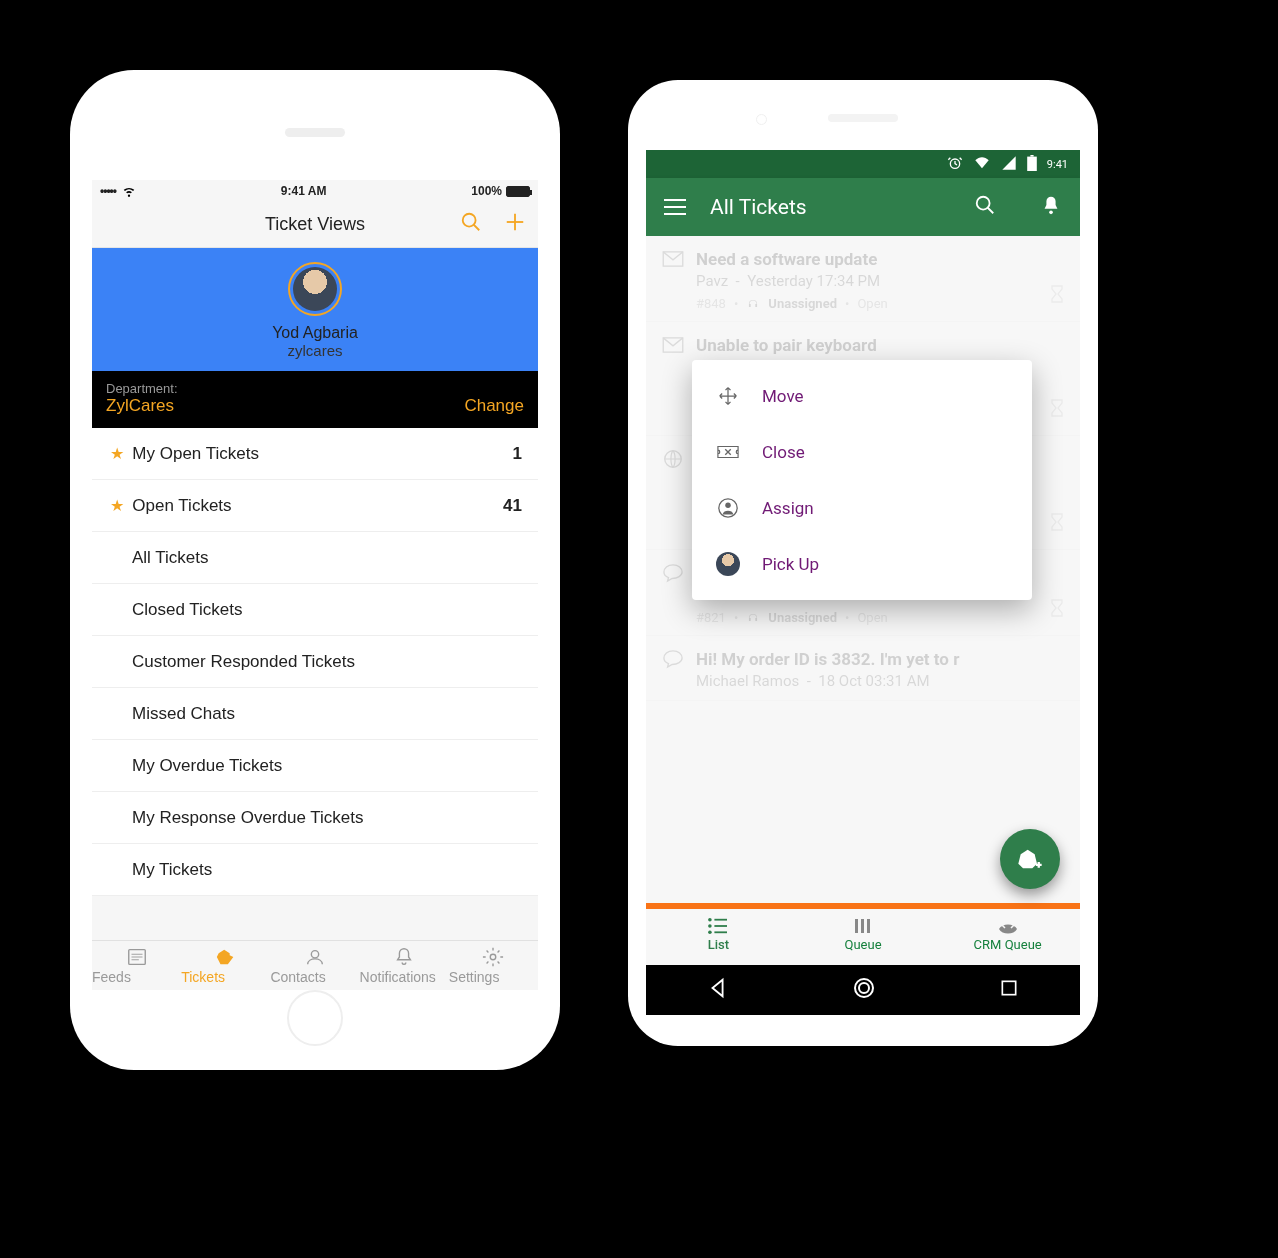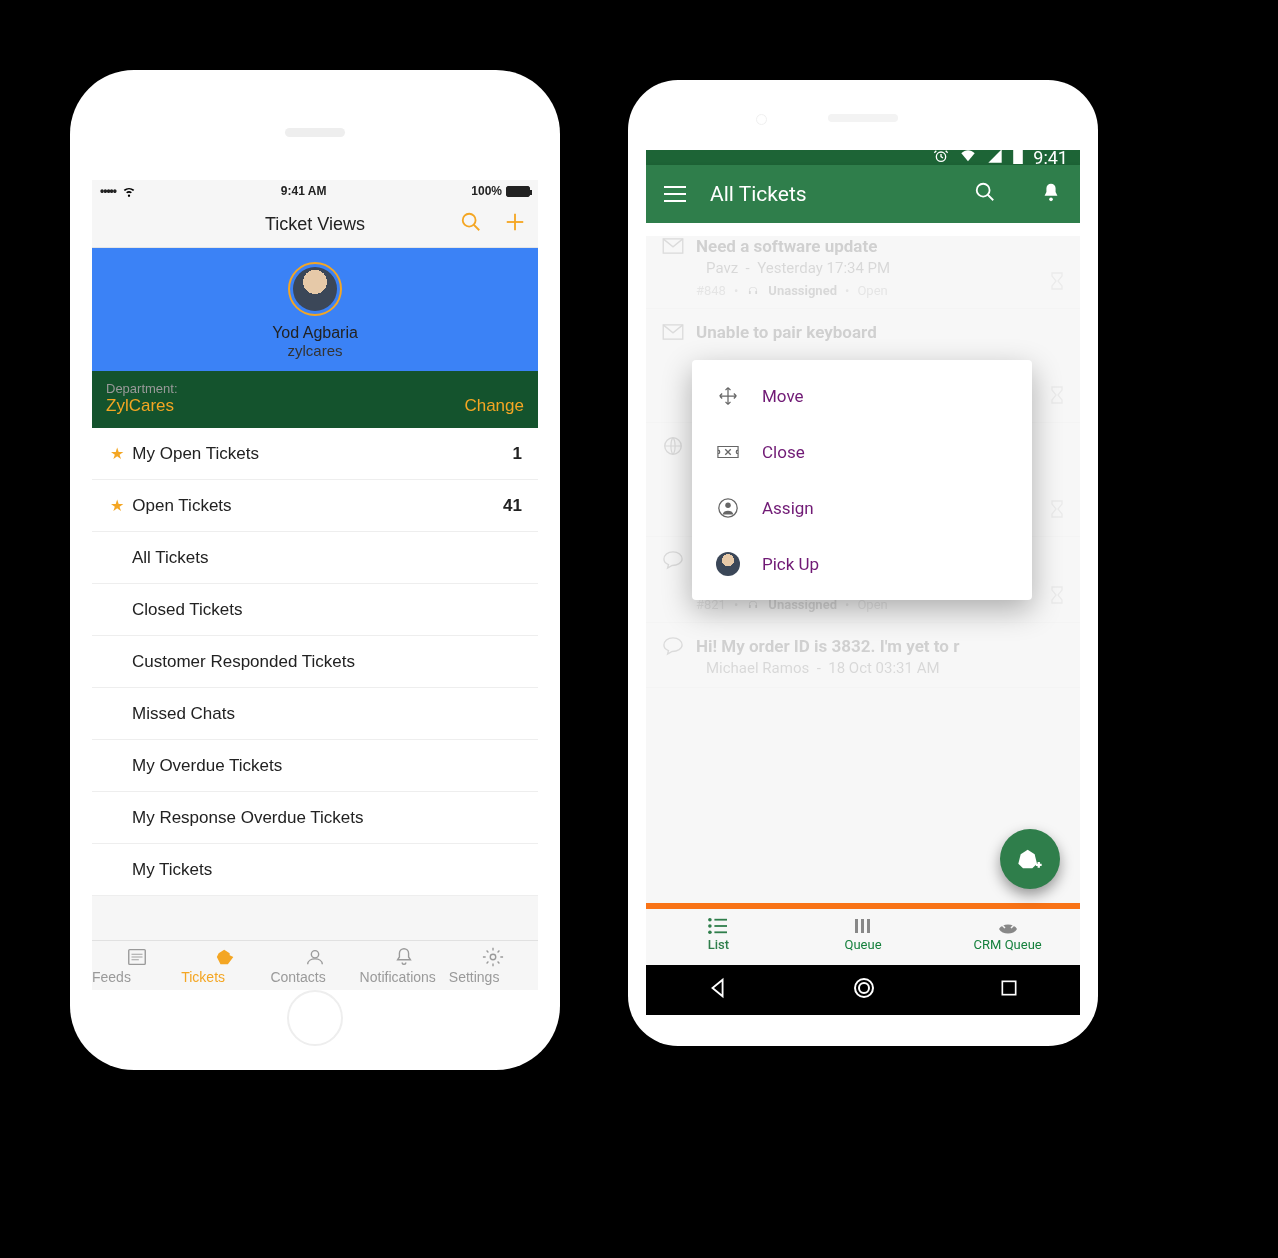--- a/index.html
+++ b/index.html
@@ -99,21 +99,21 @@
   .avatar-ring .av-inner {
     width:44px; height:44px; border-radius:50%;
     background: radial-gradient(circle at 50% 34%, #e6c9a8 0 12px, transparent 12px),
                 linear-gradient(#3b4758,#3b4758);
     background-color:#4a5a6b;
   }
   .profile-name { font-size:16px; font-weight:500; }
   .profile-sub { font-size:15px; color:#333; }
 
   .dept-bar {
-    background:#14532d;
+    background:#000000;
     padding:10px 14px 12px;
     display:flex;
     justify-content:space-between;
     align-items:flex-end;
   }
   .dept-bar .lbl { font-size:13px; color:#999; }
   .dept-bar .val { font-size:17px; color:#f4a623; }
   .dept-bar .change { font-size:17px; color:#f4a623; }
 
   .ticket-list { background:#fff; }
@@ -170,29 +170,29 @@
   .and-screen {
     margin:0 18px;
     width:434px;
     height:865px;
     background:#fff;
     position:relative;
     overflow:hidden;
     font-family: Roboto, Arial, sans-serif;
   }
   .and-status {
-    height:15px;
+    height:28px;
     background:#1d6436;
     color:#fff;
     display:flex;
     justify-content:flex-end;
     align-items:center;
     gap:10px;
     padding:0 12px;
-    font-size:18px;
+    font-size:11px;
   }
   .and-status svg { fill:#fff; }
   .and-appbar {
     height:58px;
     background:#2f7e4b;
     color:#fff;
     display:flex;
     align-items:center;
     padding:0 18px;
     gap:24px;
@@ -206,21 +206,21 @@
   .and-appbar .title { flex:1; font-size:21px; font-weight:400; }
 
   .and-list { background:#fff; }
   .and-ticket {
     padding:12px 16px 10px 16px;
     border-bottom:1px solid #eee;
     position:relative;
   }
   .and-ticket .line1 { display:flex; align-items:center; gap:12px; }
   .and-ticket .subject { font-size:17px; font-weight:700; color:#2a2a2a; }
-  .and-ticket .line2 { margin-left:44px; font-size:15px; color:#555; margin-top:2px; }
+  .and-ticket .line2 { margin-left:34px; font-size:15px; color:#555; margin-top:2px; }
   .and-ticket .line3 {
     margin-left:34px; font-size:13px; color:#999; margin-top:6px;
     display:flex; align-items:center; gap:8px;
   }
   .and-ticket .unassigned { font-weight:700; color:#555; }
   .and-ticket .hourglass {
     position:absolute; right:16px; bottom:14px;
   }
   .channel-ico { width:22px; height:22px; flex:0 0 22px; display:flex; align-items:center; justify-content:center; }
 

